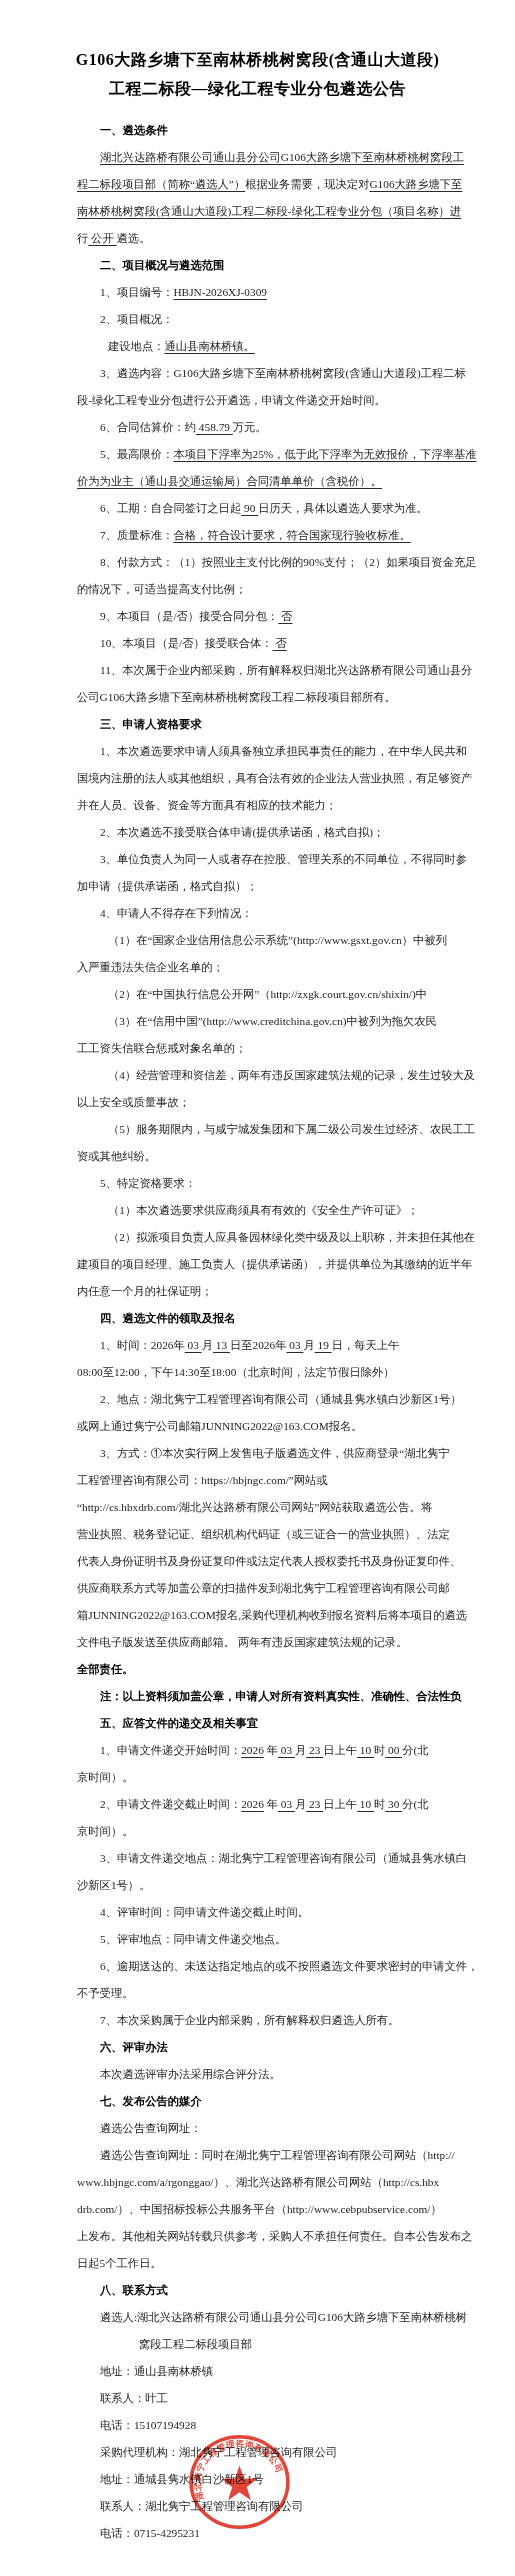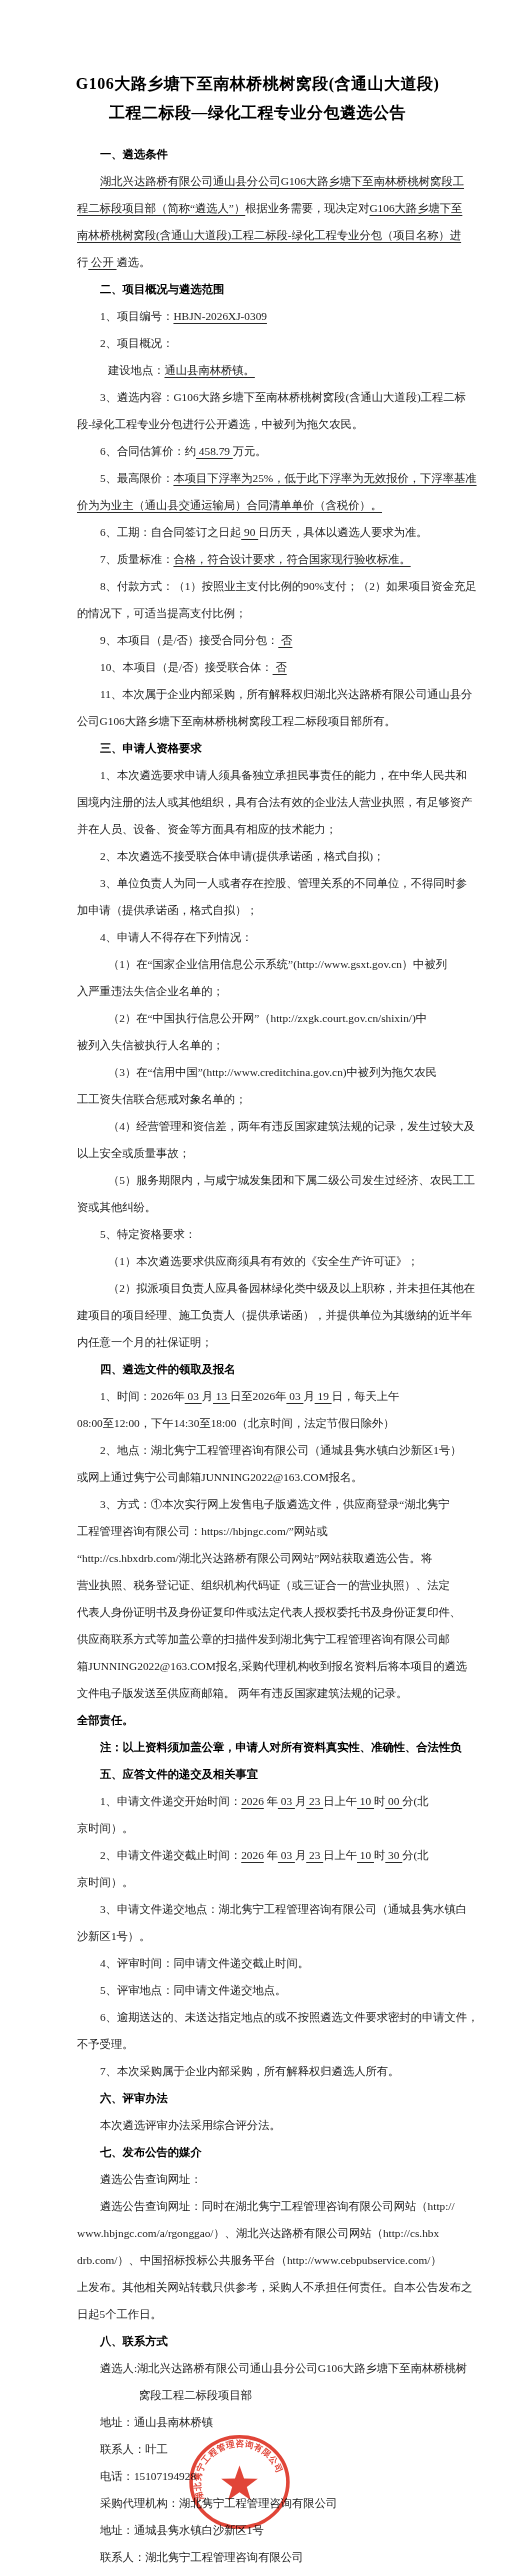--- a/index.html
+++ b/index.html
@@ -9,21 +9,21 @@
     font-family:"Liberation Serif","DejaVu Serif",serif;
     color:#1c1c1c;
     overflow:hidden;
     position:relative;
   }
   .page{
     position:absolute;left:0;top:0;width:515px;height:2588px;
     background:#ffffff;
   }
   .title-block{
-    margin-top:69px;
+    margin-top:45px;
     text-align:center;
     font-weight:bold;
     color:#000;
   }
   .title-line{
     font-size:16px;
     line-height:29px;
     letter-spacing:0.5px;
   }
   .doc-body{
@@ -71,21 +71,21 @@
       <div class="line ind1 bold"><span>一、遴选条件</span></div>
       <div class="line ind1"><span class="u">湖北兴达路桥有限公司通山县分公司G106大路乡塘下至南林桥桃树窝段工</span></div>
       <div class="line ind0"><span class="u">程二标段项目部（简称“遴选人”）</span><span>根据业务需要，现决定对</span><span class="u">G106大路乡塘下至</span></div>
       <div class="line ind0"><span class="u">南林桥桃树窝段(含通山大道段)工程二标段-绿化工程专业分包（项目名称）进</span></div>
       <div class="line ind0"><span>行</span><span class="u"> 公开 </span><span>遴选。</span></div>
       <div class="line ind1 bold"><span>二、项目概况与遴选范围</span></div>
       <div class="line ind1"><span>1、项目编号：</span><span class="u">HBJN-2026XJ-0309</span></div>
       <div class="line ind1"><span>2、项目概况：</span></div>
       <div class="line ind2"><span>建设地点：</span><span class="u">通山县南林桥镇。  </span></div>
       <div class="line ind1"><span>3、遴选内容：G106大路乡塘下至南林桥桃树窝段(含通山大道段)工程二标</span></div>
-      <div class="line ind0"><span>段-绿化工程专业分包进行公开遴选，中被列为拖欠农民。</span></div>
+      <div class="line ind0"><span>段-绿化工程专业分包进行公开遴选，申请文件递交开始时间。</span></div>
       <div class="line ind1"><span>6、合同估算价：约</span><span class="u"> 458.79 </span><span>万元。</span></div>
       <div class="line ind1"><span>5、最高限价：</span><span class="u">本项目下浮率为25%，低于此下浮率为无效报价，下浮率基准</span></div>
       <div class="line ind0"><span class="u">价为为业主（通山县交通运输局）合同清单单价（含税价）。</span></div>
       <div class="line ind1"><span>6、工期：自合同签订之日起</span><span class="u"> 90 </span><span>日历天，具体以遴选人要求为准。</span></div>
       <div class="line ind1"><span>7、质量标准：</span><span class="u">合格，符合设计要求，符合国家现行验收标准。</span></div>
       <div class="line ind1"><span>8、付款方式：（1）按照业主支付比例的90%支付；（2）如果项目资金充足</span></div>
       <div class="line ind0"><span>的情况下，可适当提高支付比例；</span></div>
       <div class="line ind1"><span>9、本项目（是/否）接受合同分包：</span><span class="u">  否  </span></div>
       <div class="line ind1"><span>10、本项目（是/否）接受联合体：</span><span class="u">  否  </span></div>
       <div class="line ind1"><span>11、本次属于企业内部采购，所有解释权归湖北兴达路桥有限公司通山县分</span></div>
@@ -94,21 +94,20 @@
       <div class="line ind1"><span>1、本次遴选要求申请人须具备独立承担民事责任的能力，在中华人民共和</span></div>
       <div class="line ind0"><span>国境内注册的法人或其他组织，具有合法有效的企业法人营业执照，有足够资产</span></div>
       <div class="line ind0"><span>并在人员、设备、资金等方面具有相应的技术能力；</span></div>
       <div class="line ind1"><span>2、本次遴选不接受联合体申请(提供承诺函，格式自拟)；</span></div>
       <div class="line ind1"><span>3、单位负责人为同一人或者存在控股、管理关系的不同单位，不得同时参</span></div>
       <div class="line ind0"><span>加申请（提供承诺函，格式自拟）；</span></div>
       <div class="line ind1"><span>4、申请人不得存在下列情况：</span></div>
       <div class="line ind2"><span>（1）在“国家企业信用信息公示系统”(http://www.gsxt.gov.cn）中被列</span></div>
       <div class="line ind0"><span>入严重违法失信企业名单的；</span></div>
       <div class="line ind2"><span>（2）在“中国执行信息公开网”（http://zxgk.court.gov.cn/shixin/)中</span></div>
-      <div class="line ind0"><span>被列入失信被执行人名单的；</span></div>
       <div class="line ind2"><span>（3）在“信用中国”(http://www.creditchina.gov.cn)中被列为拖欠农民</span></div>
       <div class="line ind0"><span>工工资失信联合惩戒对象名单的；</span></div>
       <div class="line ind2"><span>（4）经营管理和资信差，两年有违反国家建筑法规的记录，发生过较大及</span></div>
       <div class="line ind0"><span>以上安全或质量事故；</span></div>
       <div class="line ind2"><span>（5）服务期限内，与咸宁城发集团和下属二级公司发生过经济、农民工工</span></div>
       <div class="line ind0"><span>资或其他纠纷。</span></div>
       <div class="line ind1"><span>5、特定资格要求：</span></div>
       <div class="line ind2"><span>（1）本次遴选要求供应商须具有有效的《安全生产许可证》；</span></div>
       <div class="line ind2"><span>（2）拟派项目负责人应具备园林绿化类中级及以上职称，并未担任其他在</span></div>
       <div class="line ind0"><span>建项目的项目经理、施工负责人（提供承诺函），并提供单位为其缴纳的近半年</span></div>

